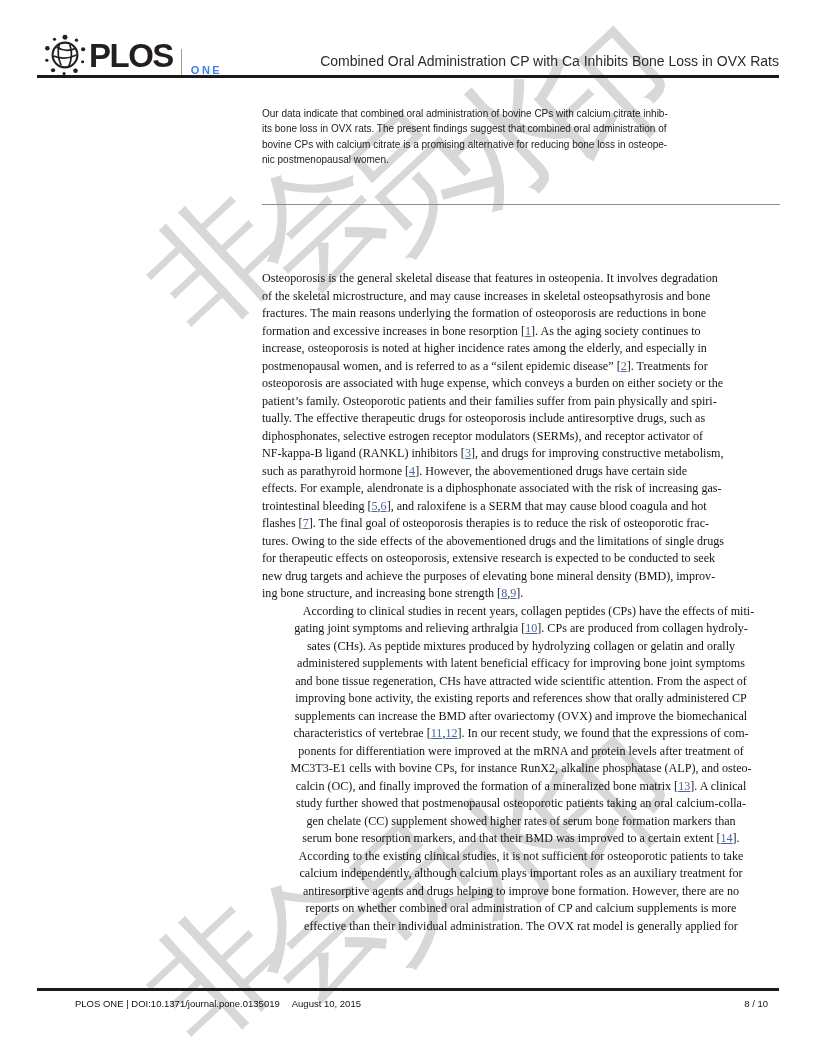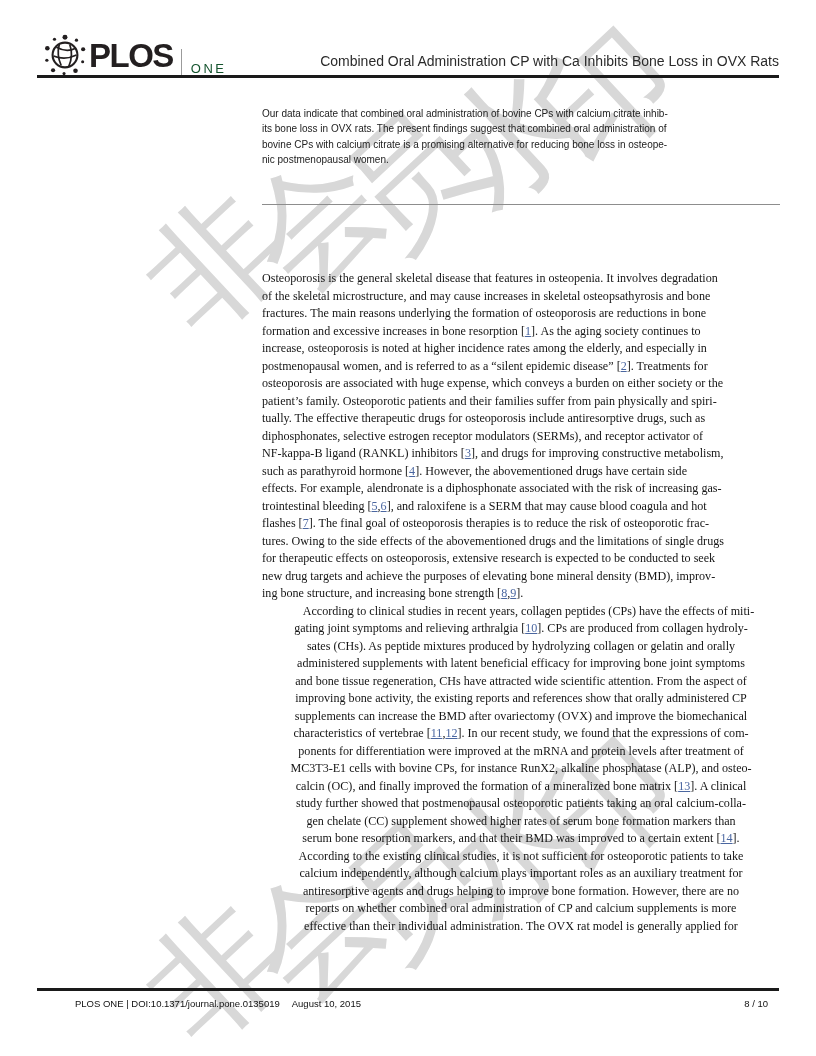--- a/index.html
+++ b/index.html
@@ -35,21 +35,21 @@
   .watermark.band-b{top:825px;}
   .watermark span{display:inline-block;transform:rotate(-20deg);}
   
   .logo{position:absolute;left:44px;top:32px;height:44px;z-index:2;display:flex;align-items:flex-end;}
   .globe{width:42px;height:42px;margin-right:3px;}
   .logo-plos{
     font-size:33px;font-weight:bold;letter-spacing:-1.5px;color:#231f20;
     line-height:40px;
   }
   .logo-sep{width:1px;height:27px;background:#9b9b9b;margin:0 9px 0 8px;}
-  .logo-one{font-size:13px;font-weight:normal;letter-spacing:2.5px;color:#14532d;}
+  .logo-one{font-size:11px;font-weight:bold;letter-spacing:2.5px;color:#3b82f6;}
   .running-title{
     position:absolute;top:53px;right:37px;
     font-size:14px;color:#2b2b2b;z-index:2;
   }
   .header-rule{position:absolute;left:37px;right:37px;top:75px;height:2.5px;background:#1a1a1a;z-index:2;}
   
   .col{position:absolute;left:262px;width:518px;z-index:1;}
   .sec-heading{
     font-size:15.5px;font-weight:bold;color:#111;
     font-family:"Liberation Sans", sans-serif;

